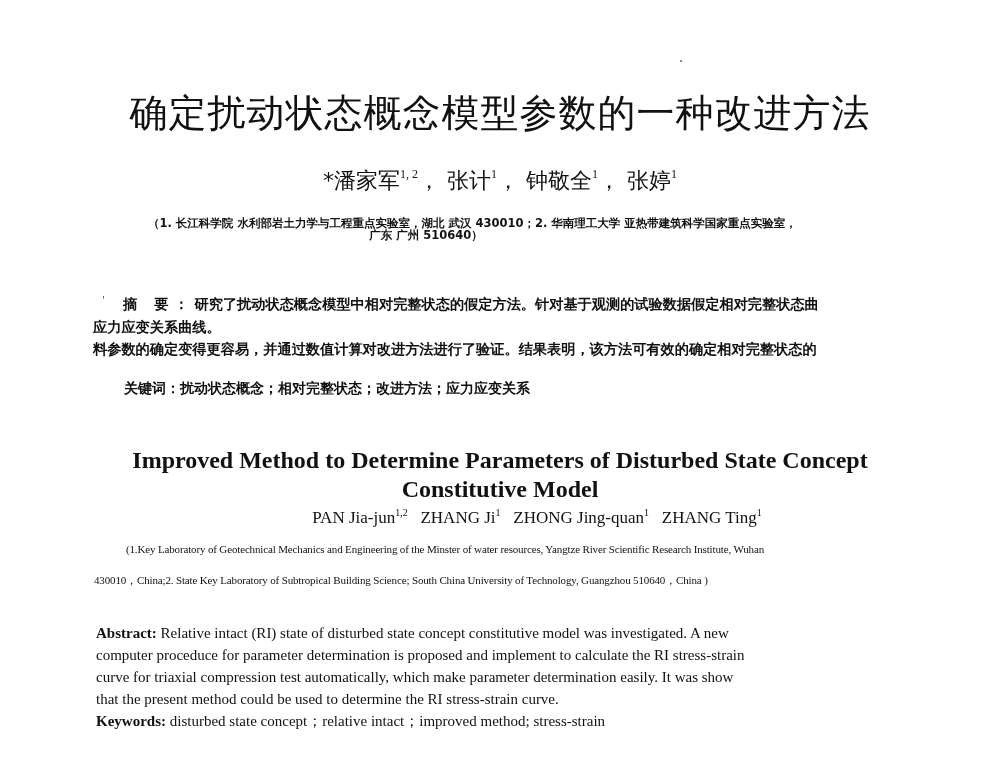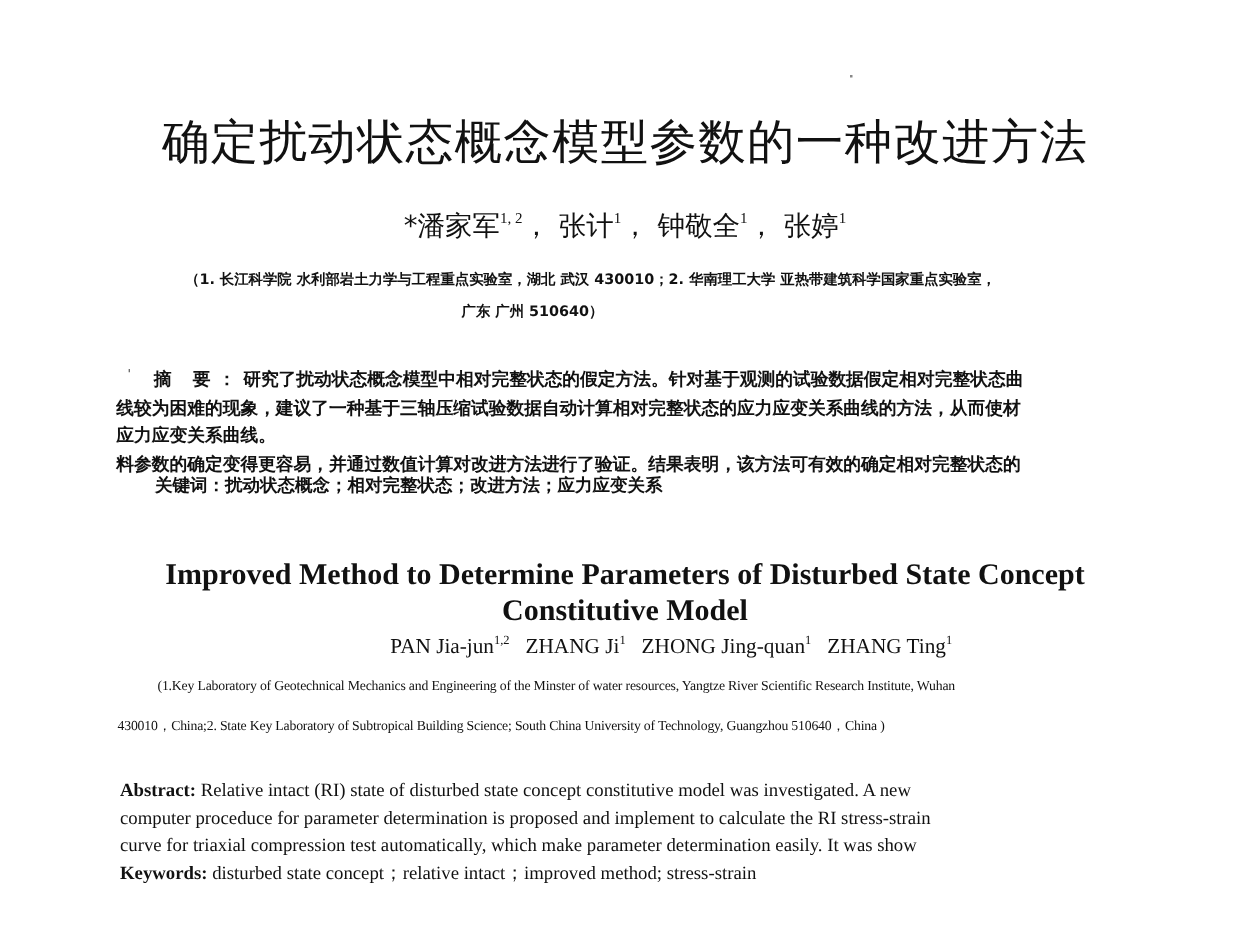--- a/index.html
+++ b/index.html
@@ -53,21 +53,21 @@
       left: 148px;
       top: 216px;
       width: 750px;
       font-family: "DejaVu Sans", sans-serif;
       font-size: 11.5px;
       font-weight: bold;
       white-space: nowrap;
     }
     .cn-aff2 {
       left: 0;
-      top: 242px;
+      top: 228px;
       width: 852px;
       text-align: center;
       font-family: "DejaVu Sans", sans-serif;
       font-size: 11.5px;
       font-weight: bold;
       white-space: nowrap;
     }
     .cn-abstract {
       left: 93px;
       top: 293px;
@@ -173,21 +173,20 @@
   <span>张婷</span><sup>1</sup>
 </div>
 
 <div class="abs cn-aff1">（1.  长江科学院 水利部岩土力学与工程重点实验室，湖北 武汉 430010；2.   华南理工大学 亚热带建筑科学国家重点实验室，</div>
 <div class="abs cn-aff2">广东 广州 510640）</div>
 
 <div class="tick-mark">'</div>
 
 <div class="abs cn-abstract">
   <span class="line"><span class="lbl">摘 要：</span><span>研究了扰动状态概念模型中相对完整状态的假定方法。针对基于观测的试验数据假定相对完整状态曲</span></span>
-  <span class="line">线较为困难的现象，建议了一种基于三轴压缩试验数据自动计算相对完整状态的应力应变关系曲线的方法，从而使材</span>
   <span class="line">应力应变关系曲线。</span>
   <span class="line">料参数的确定变得更容易，并通过数值计算对改进方法进行了验证。结果表明，该方法可有效的确定相对完整状态的</span>
 </div>
 
 <div class="abs cn-keywords">
   <span>关键词：</span><span>扰动状态概念；相对完整状态；改进方法；应力应变关系</span>
 </div>
 
 <div class="abs en-title">
   <div>Improved Method to Determine Parameters of Disturbed State Concept</div>
@@ -201,14 +200,15 @@
   <span>ZHANG Ting</span><sup>1</sup>
 </div>
 
 <div class="abs en-aff1">(1.Key Laboratory of Geotechnical Mechanics and Engineering of the Minster of water resources, Yangtze River Scientific Research Institute, Wuhan</div>
 <div class="abs en-aff2">430010，China;2. State Key Laboratory of Subtropical Building Science; South China University of Technology, Guangzhou 510640，China )</div>
 
 <div class="abs en-abstract">
   <span class="line"><b>Abstract:</b><span> Relative intact (RI) state of disturbed state concept constitutive model was investigated. A new</span></span>
   <span class="line">computer proceduce for parameter determination is proposed and implement to calculate the RI stress-strain</span>
   <span class="line">curve for triaxial compression test automatically, which make parameter determination easily. It was show</span>
+  <span class="line">that the present method could be used to determine the RI stress-strain curve.</span>
   <span class="line"><b>Keywords:</b><span> disturbed state concept；relative intact；improved method; stress-strain</span></span>
 </div>
 
 </body></html>

